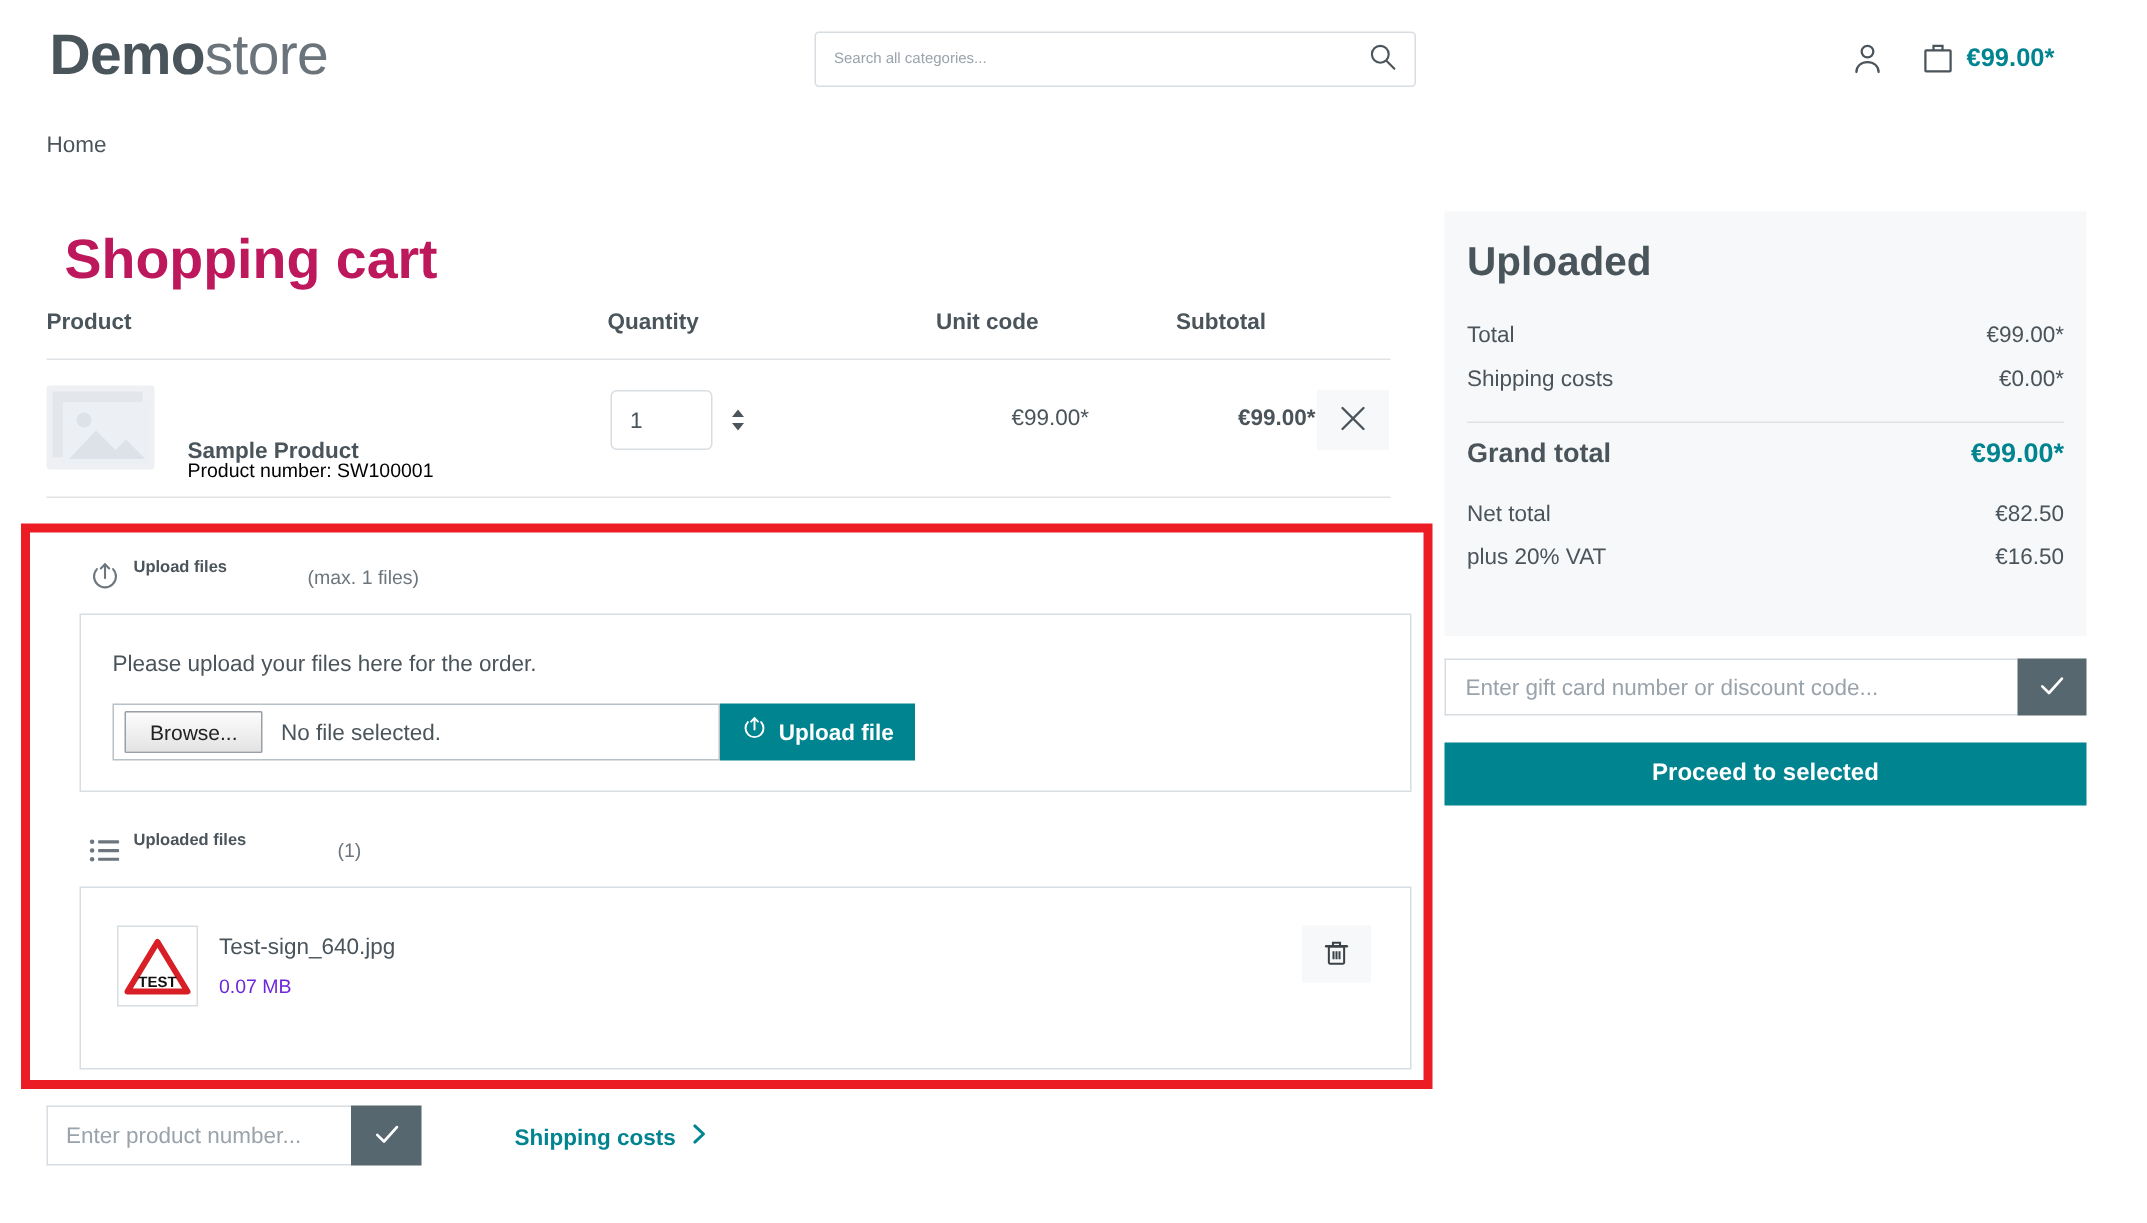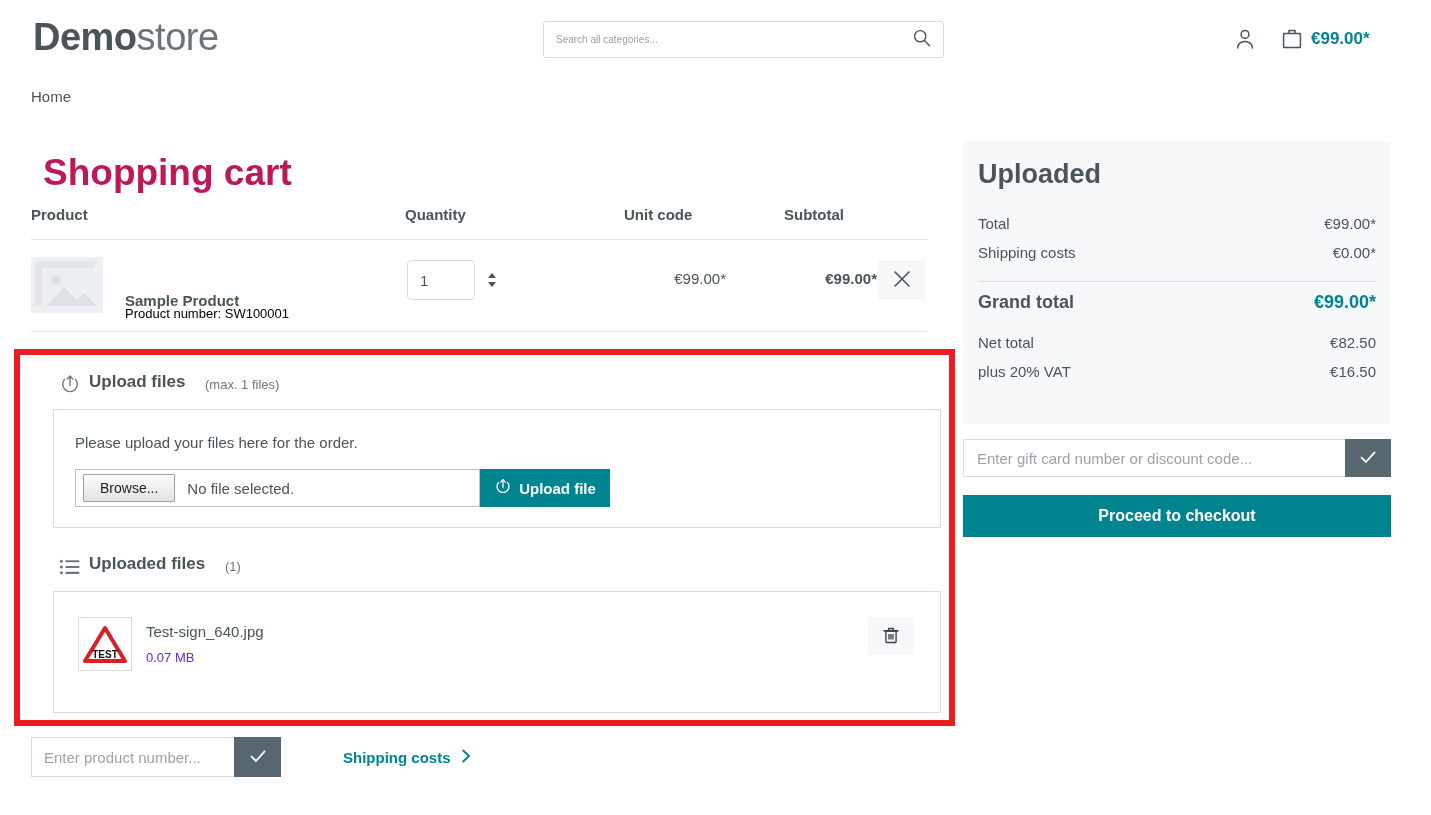--- a/index.html
+++ b/index.html
@@ -122,21 +122,21 @@
     border: 6px solid #ec1c24;
     background: #fff;
   }
 
   
   .upload-section { position: absolute; left: 39px; top: 15px; width: 888px; }
   .sec-title-row { position: relative; height: 34px; }
   .sec-icon { position: absolute; left: 0; top: 4px; width: 22px; height: 22px; }
   .sec-title {
     position: absolute; left: 30px; top: 2px;
-    font-size: 17px; font-weight: bold; color: #4a545b;
+    font-size: 11px; font-weight: bold; color: #4a545b;
   }
   .sec-count {
     position: absolute; top: 7px;
     font-size: 13px; color: #6d767d; font-weight: normal;
   }
   .sec-count-upload { left: 146px; }
   .sec-count-uploaded { left: 166px; }
 
   .upload-panel {
     position: absolute; left: 33px; top: 54px;
@@ -489,15 +489,15 @@
     <input class="giftcard-input" type="text" placeholder="Enter gift card number or discount code..." style="">
     <button class="giftcard-btn">
       <span>
         <svg width="22" height="22" viewBox="0 0 22 22" fill="none" stroke="#ffffff" stroke-width="1.8" stroke-linecap="round" stroke-linejoin="round">
           <path d="M4.5 11.6 L9 16 L17.6 6.4"></path>
         </svg>
       </span>
     </button>
   </div>
 
-  <button class="checkout-btn">Proceed to checkout</button>
+  <button class="checkout-btn">Proceed to selected</button>
 
 </div>
 
 </body></html>

